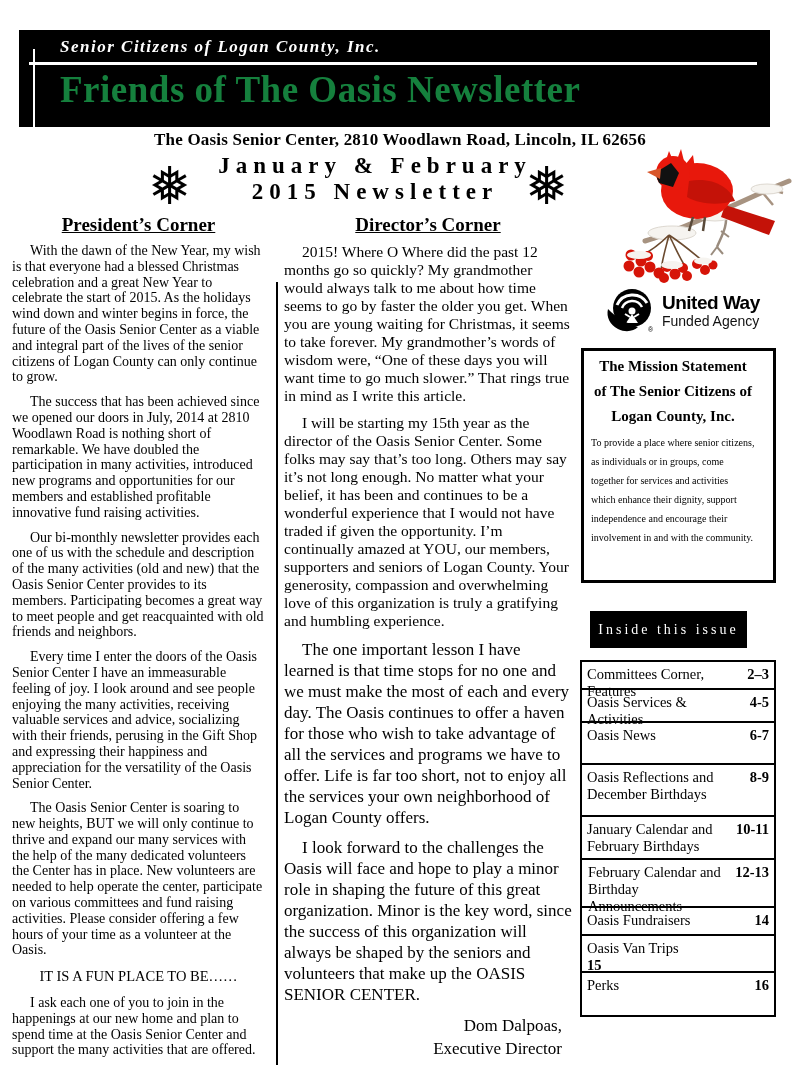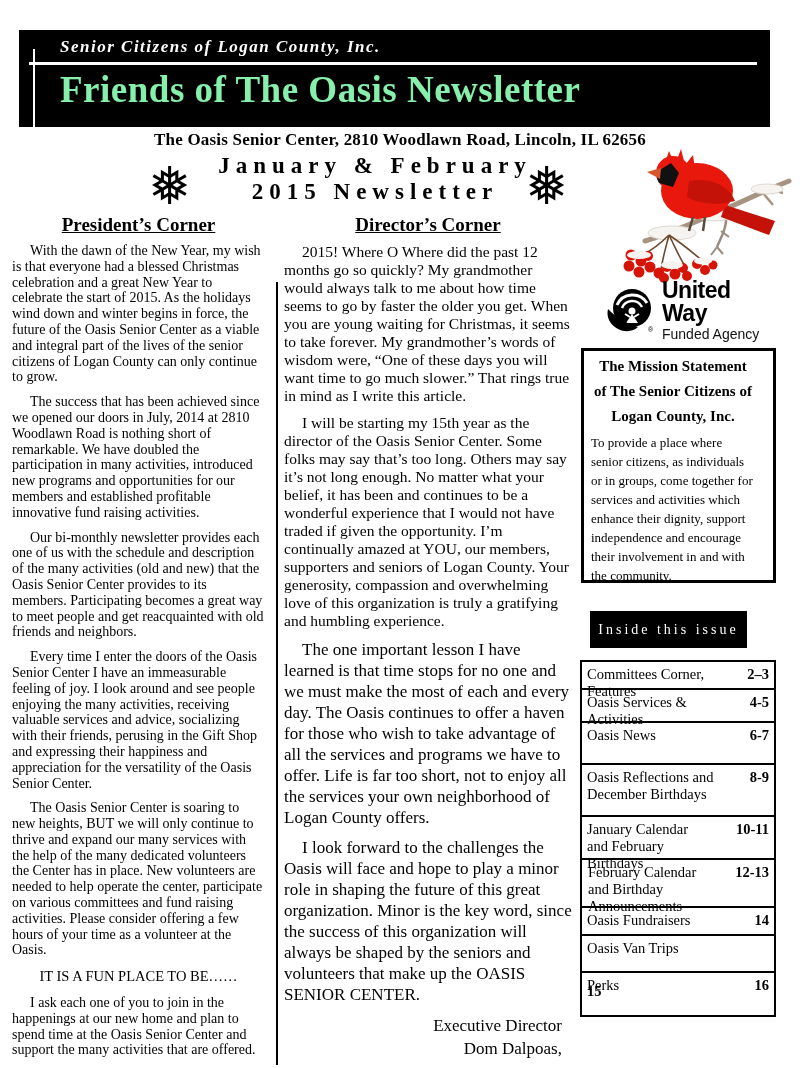--- a/index.html
+++ b/index.html
@@ -8,21 +8,21 @@
     margin:0 auto;overflow:hidden;
     font-family:"Liberation Serif", serif;color:#000;
   }
   
   .banner{position:absolute;left:19px;top:30px;width:751px;height:97px;background:#000;}
   .org-line{
     position:absolute;left:41px;top:7px;color:#fff;
     font-size:17px;font-weight:bold;font-style:italic;letter-spacing:1.5px;white-space:nowrap;
   }
   .banner-title{
-    position:absolute;left:41px;top:38px;color:#86efac;
+    position:absolute;left:41px;top:38px;color:#15803d;
     font-size:37px;font-weight:bold;white-space:nowrap;letter-spacing:0.5px;
   }
   .banner-hline{position:absolute;left:29px;top:62px;width:728px;height:3px;background:#fff;}
   .banner-vline{position:absolute;left:33px;top:49px;width:2px;height:83px;background:#fff;}
   .address-line{
     position:absolute;left:0;top:130px;width:800px;text-align:center;
     font-size:17px;font-weight:bold;letter-spacing:0.2px;
   }
   
   .issue-heading{
@@ -34,43 +34,43 @@
     font-size:52px;line-height:52px;
   }
   .snowflake.left{left:148px;top:160px;}
   .snowflake.right{left:525px;top:160px;}
   
   .cardinal{position:absolute;left:617px;top:143px;width:180px;height:140px;}
   
   .uw-logo{position:absolute;left:604px;top:286px;width:170px;height:48px;display:flex;align-items:center;}
   .uw-icon{width:52px;height:46px;flex:0 0 auto;}
   .uw-text{margin-left:6px;font-family:"Liberation Sans", sans-serif;line-height:1;}
-  .uw-name{font-size:23px;font-weight:bold;letter-spacing:-0.5px;}
+  .uw-name{font-size:19px;font-weight:bold;letter-spacing:-0.5px;text-align:right;}
   .uw-sub{font-size:14px;margin-top:2px;color:#111;}
   
   .mission-box{
     position:absolute;left:581px;top:348px;width:195px;height:235px;
     border:3px solid #000;box-sizing:border-box;padding:7px 18px 0 7px;
   }
   .mission-head{font-size:15px;font-weight:bold;text-align:center;margin:0 0 9px 0;line-height:16px;}
-  .mission-body{font-size:13px;line-height:19px;margin:2px 0 0 0;}
+  .mission-body{font-size:10px;line-height:19px;margin:2px 0 0 0;}
   
   .inside-banner{
     position:absolute;left:590px;top:611px;width:157px;height:37px;background:#000;
     color:#fff;font-weight:normal;font-size:14px;letter-spacing:3px;
     display:flex;align-items:center;justify-content:center;
   }
   .toc{
     position:absolute;left:580px;top:660px;width:196px;
     border:2px solid #000;box-sizing:border-box;
   }
   .toc-row{
     display:flex;justify-content:space-between;align-items:flex-start;
     border-bottom:2px solid #000;box-sizing:border-box;
-    padding:4px 5px 2px 5px;font-size:14.5px;line-height:17px;gap:26px;
+    padding:4px 5px 2px 5px;font-size:14.5px;line-height:17px;
   }
   .toc-row:last-of-type{border-bottom:none;}
   .toc-label{flex:1 1 auto;padding-right:4px;}
   .toc-pages{flex:0 0 auto;font-weight:bold;}
   div.toc-row:nth-of-type(1){height:28px;}
   div.toc-row:nth-of-type(2){height:33px;}
   div.toc-row:nth-of-type(3){height:42px;}
   div.toc-row:nth-of-type(4){height:52px;}
   div.toc-row:nth-of-type(5){height:43px;}
   div.toc-row:nth-of-type(6){height:48px;padding-left:6px;}
@@ -265,18 +265,18 @@
 
         <p class="small">I will be starting my 15th  year as the director of the Oasis Senior Center.  Some folks may say that’s too long.  Others may say it’s not long enough.  No matter what your belief, it has been and continues to be a wonderful experience that I would not have traded if given the opportunity.  I’m continually amazed at YOU, our members, supporters and seniors of Logan County.  Your generosity, compassion and overwhelming love of this organization is truly a gratifying and humbling experience.</p>
       </div>
     <div>
 
         <p class="large">The one important lesson I have learned is that time stops for no one and we must make the most of each and every day. The Oasis continues to offer a haven for those who wish to take advantage of all the services and programs we have to offer.  Life is far too short, not to enjoy all the services your own neighborhood of Logan County offers.</p>
 
         <p class="large">I look forward to the challenges the Oasis will face and hope to play a  minor role in shaping the future of this great organization.  Minor is the key word, since the success of this organization will always be shaped by the seniors and volunteers  that make up the OASIS SENIOR CENTER.</p>
       </div>
     <div class="dir-signature">
+      <div>Dom Dalpoas,</div>
       <div>Executive Director</div>
-      <div>Dom Dalpoas,</div>
     </div>
   </div>
 
 </div>
 
 </body></html>

